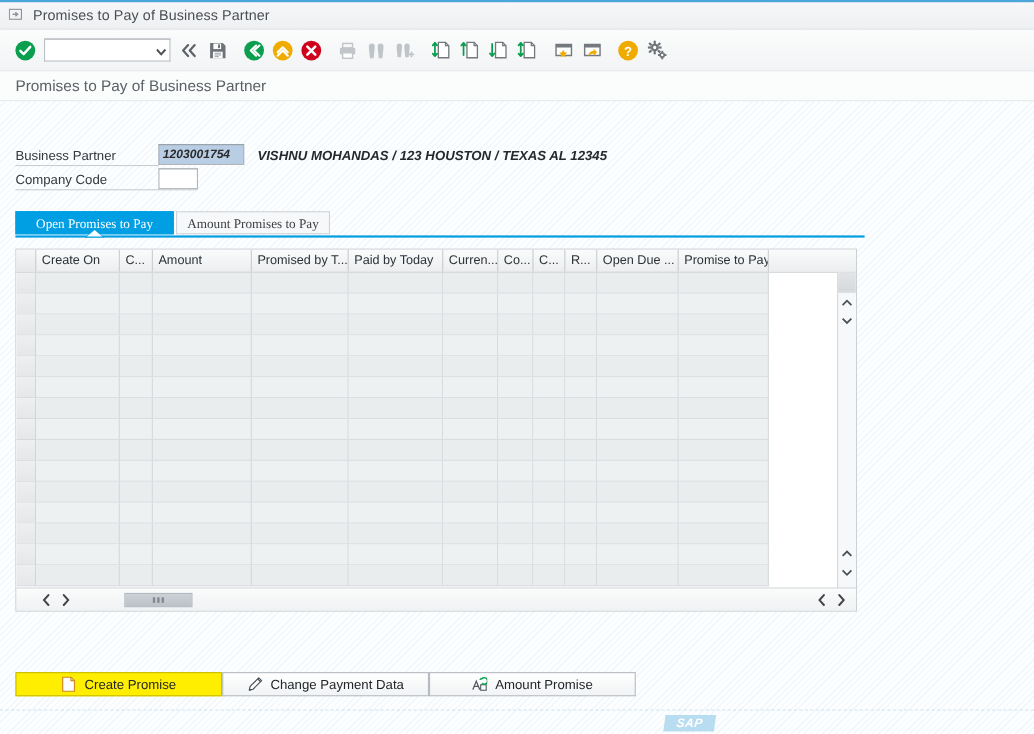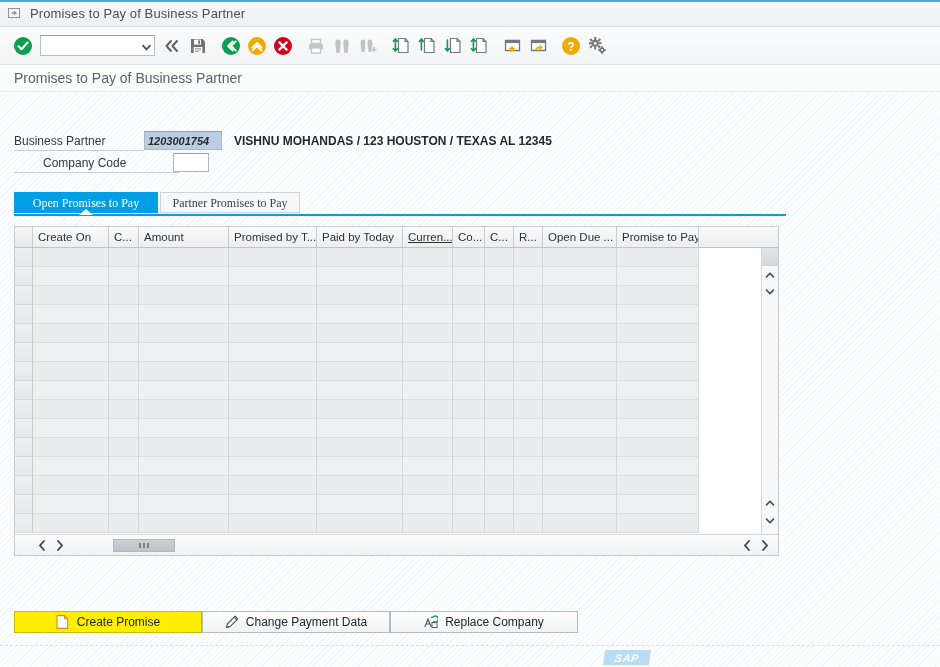--- a/index.html
+++ b/index.html
@@ -153,20 +153,21 @@
     font-weight: bold;
     font-size: 11px;
     color: #2b2b2b;
     text-align: left;
   }
   .inp-cc { width: 36px; }
   .bp-desc {
     font-size: 12px;
     color: #25292d;
     font-weight: bold;
+    font-style: italic;
   }
   .underline-1 {
     position: absolute;
     background: #c9ced2;
     height: 1px;
   }
 
   
   .tabstrip {
     position: absolute;
@@ -603,48 +604,48 @@
 
   <div class="content">
 
     <div class="field-row" style="left:14px; top:38px;">
       <div class="field-label" style="width:130px;">Business Partner</div>
       <input class="inp inp-bp" type="text" value="1203001754" style="">
       <div class="bp-desc" style="margin-left:12px;">VISHNU MOHANDAS / 123 HOUSTON / TEXAS AL 12345</div>
     </div>
     <div class="underline-1" style="left:14px; top:57px; width:130px;"></div>
 
-    <div class="field-row" style="left:14px; top:60px;margin-left:29px;">
+    <div class="field-row" style="left:14px; top:60px;">
       <div class="field-label" style="width:130px;">Company Code</div>
       <input class="inp inp-cc" type="text" value="" style="">
     </div>
     <div class="underline-1" style="left:14px; top:79px; width:165px;"></div>
 
     <div class="tabstrip">
       <div class="tab tab-active" style="left:0px; width:144px;">
         <span>Open Promises to Pay</span>
       </div>
       <div class="tab tab-inactive" style="left:146px; width:140px;">
-        <span>Partner Promises to Pay</span>
+        <span>Amount Promises to Pay</span>
       </div>
       <div class="tab-underline"></div>
       <div class="tab-notch-line" style="left:63px;"></div>
       <div class="tab-notch" style="left:65px;"></div>
     </div>
 
     <div class="table-panel">
 
       <div class="grid-head">
         <div class="gh-sel"></div>
         <div class="gh-cell" style="width:76px;">Create On</div>
         <div class="gh-cell" style="width:30px;">C...</div>
         <div class="gh-cell" style="width:90px;">Amount</div>
         <div class="gh-cell" style="width:88px;">Promised by T...</div>
         <div class="gh-cell" style="width:86px;">Paid by Today</div>
-        <div class="gh-cell" style="width:50px;text-decoration:underline;">Curren...</div>
+        <div class="gh-cell" style="width:50px;">Curren...</div>
         <div class="gh-cell" style="width:32px;">Co...</div>
         <div class="gh-cell" style="width:29px;">C...</div>
         <div class="gh-cell" style="width:29px;">R...</div>
         <div class="gh-cell" style="width:74px;">Open Due ...</div>
         <div class="gh-cell" style="width:82px;">Promise to Pay</div>
         <div class="gh-filler"></div>
       </div>
 
       <div class="grid-body" id="grid-body">
           <div class="grow">
@@ -959,21 +960,21 @@
 
       <div class="sapbtn" style="left:390px; width:188px;">
         <span class="btn-ico">
           <svg width="14" height="14" viewBox="0 0 14 14">
             <path d="M1 11.5 L4 4.2 L7 11.5 M2.2 9 h3.6" fill="none" stroke="#555a5f" stroke-width="1.2" stroke-linecap="round"></path>
             <rect x="8" y="7.5" width="5" height="5" fill="#ffffff" stroke="#555a5f" stroke-width="1"></rect>
             <path d="M8.6 2.6 a3 3 0 1 1 0.6 3.6" fill="none" stroke="#0a9e4f" stroke-width="1.3"></path>
             <path d="M8.2 0.8 l0.6 2.2 l-2.2 0.2 Z" fill="#0a9e4f"></path>
           </svg>
         </span>
-        <span>Replace Company</span>
+        <span>Amount Promise</span>
       </div>
 
     </div>
   </div>
 
   <div class="footer">
     <div class="sap-logo">SAP</div>
   </div>
 
 </div>

